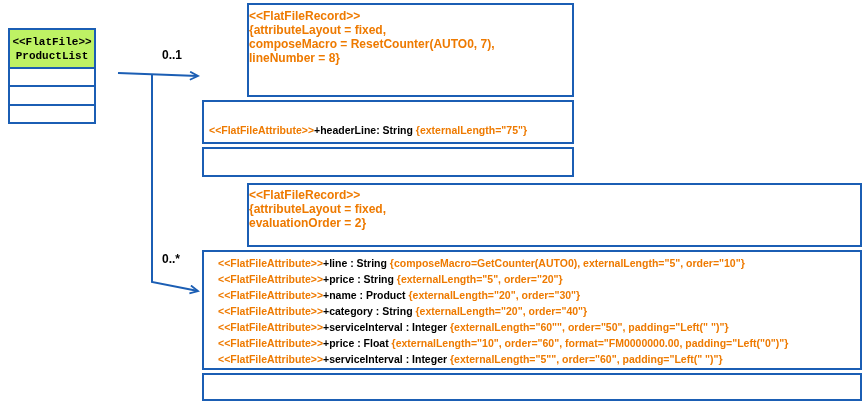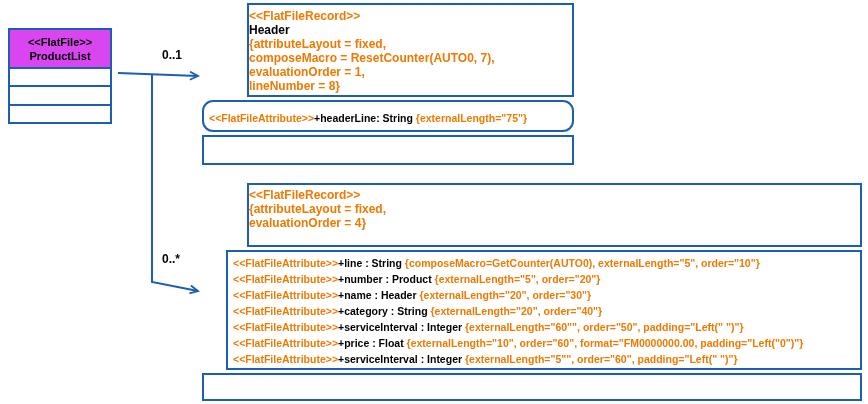--- a/index.html
+++ b/index.html
@@ -4,38 +4,38 @@
 <style>
   * { margin:0; padding:0; box-sizing:border-box; }
   html,body { background:#ffffff; font-family:"Liberation Sans", sans-serif; }
   .canvas { position:relative; width:868px; height:404px; background:#ffffff; overflow:hidden; }
 
   .edges-svg { position:absolute; left:0; top:0; width:868px; height:404px; pointer-events:none; }
 
   .edge-label { position:absolute; font-size:12px; font-weight:bold; color:#000; white-space:nowrap; }
 
   
-  .plist { position:absolute; left:8px; top:28px; width:104px; height:96px;
-           border:2px solid #1b5eb4; background:#d946ef; display:flex; flex-direction:column; }
+  .plist { position:absolute; left:8px; top:28px; width:88px; height:96px;
+           border:2px solid #1b5eb4; background:#bef264; display:flex; flex-direction:column;font-family:Liberation Mono, monospace; }
   .plist-title { height:37px; display:flex; flex-direction:column; justify-content:center; align-items:center;
                  font-size:11px; font-weight:bold; color:#000; line-height:14px; }
   .plist-row { flex:1; border-top:2px solid #1b5eb4; background:#fff; }
 
   
   .node { position:absolute; display:flex; flex-direction:column; gap:3px; }
   .comp { border:2px solid #1b5eb4; background:#fff; }
 
   .hdr-node { left:202px; top:3px; width:372px; }
   .hdr-title { height:94px; padding-top:4px; }
-  .hdr-attrs { height:32px; padding:8px 5px;border-radius:11px; }
+  .hdr-attrs { height:32px; padding:20px 5px; }
   .hdr-empty { height:30px; }
 
   .prod-node { left:202px; top:183px; width:660px; }
   .prod-title { height:64px; padding-top:3px; }
-  .prod-attrs { height:120px; padding:3px 5px;margin-left:24px; }
+  .prod-attrs { height:120px; padding:3px 14px; }
   .prod-empty { height:28px; }
 
   .title-comp { text-align:left; font-weight:bold; font-size:12px; line-height:14px;margin-left:45px; }
   .o { color:#ee7a00; }
   .k { color:#000000; }
 
   .attr-row { font-size:10.5px; font-weight:bold; line-height:16px; white-space:nowrap; overflow:hidden; }
   .hdr-attrs .attr-row { line-height:16px; }
 </style>
 </head>
@@ -62,42 +62,40 @@
       <div>ProductList</div>
     </div>
     <div class="plist-row"></div>
     <div class="plist-row"></div>
     <div class="plist-row"></div>
   </div>
 
   <div class="node hdr-node">
     <div class="comp hdr-title title-comp">
       <div class="o">&lt;&lt;FlatFileRecord&gt;&gt;</div>
-      <div class="k">Header</div>
       <div class="o">{attributeLayout = fixed,</div>
       <div class="o">composeMacro = ResetCounter(AUTO0, 7),</div>
-      <div class="o">evaluationOrder = 1,</div>
       <div class="o">lineNumber = 8}</div>
     </div>
     <div class="comp hdr-attrs">
       <div class="attr-row"><span class="o">&lt;&lt;FlatFileAttribute&gt;&gt;</span><span class="k">+headerLine: String </span><span class="o">{externalLength="75"}</span></div>
     </div>
     <div class="comp hdr-empty"></div>
   </div>
 
   <div class="node prod-node">
     <div class="comp prod-title title-comp">
       <div class="o">&lt;&lt;FlatFileRecord&gt;&gt;</div>
       <div class="o">{attributeLayout = fixed,</div>
-      <div class="o">evaluationOrder = 4}</div>
+      <div class="o">evaluationOrder = 2}</div>
     </div>
     <div class="comp prod-attrs">
       <div class="attr-row"><span class="o">&lt;&lt;FlatFileAttribute&gt;&gt;</span><span class="k">+line : String </span><span class="o">{composeMacro=GetCounter(AUTO0), externalLength="5", order="10"}</span></div>
-      <div class="attr-row"><span class="o">&lt;&lt;FlatFileAttribute&gt;&gt;</span><span class="k">+number : Product </span><span class="o">{externalLength="5", order="20"}</span></div>
-      <div class="attr-row"><span class="o">&lt;&lt;FlatFileAttribute&gt;&gt;</span><span class="k">+name : Header </span><span class="o">{externalLength="20", order="30"}</span></div>
+      <div class="attr-row"><span class="o">&lt;&lt;FlatFileAttribute&gt;&gt;</span><span class="k">+price : String </span><span class="o">{externalLength="5", order="20"}</span></div>
+      <div class="attr-row"><span class="o">&lt;&lt;FlatFileAttribute&gt;&gt;</span><span class="k">+name : Product </span><span class="o">{externalLength="20", order="30"}</span></div>
       <div class="attr-row"><span class="o">&lt;&lt;FlatFileAttribute&gt;&gt;</span><span class="k">+category : String </span><span class="o">{externalLength="20", order="40"}</span></div>
       <div class="attr-row"><span class="o">&lt;&lt;FlatFileAttribute&gt;&gt;</span><span class="k">+serviceInterval : Integer </span><span class="o">{externalLength="60"", order="50", padding="Left(" ")"}</span></div>
       <div class="attr-row"><span class="o">&lt;&lt;FlatFileAttribute&gt;&gt;</span><span class="k">+price : Float </span><span class="o">{externalLength="10", order="60", format="FM0000000.00, padding="Left("0")"}</span></div>
       <div class="attr-row"><span class="o">&lt;&lt;FlatFileAttribute&gt;&gt;</span><span class="k">+serviceInterval : Integer </span><span class="o">{externalLength="5"", order="60", padding="Left(" ")"}</span></div>
     </div>
     <div class="comp prod-empty"></div>
   </div>
 
 </div>
 

